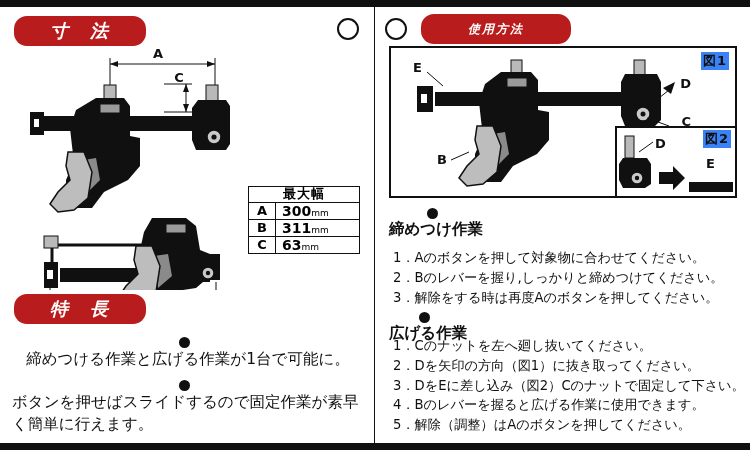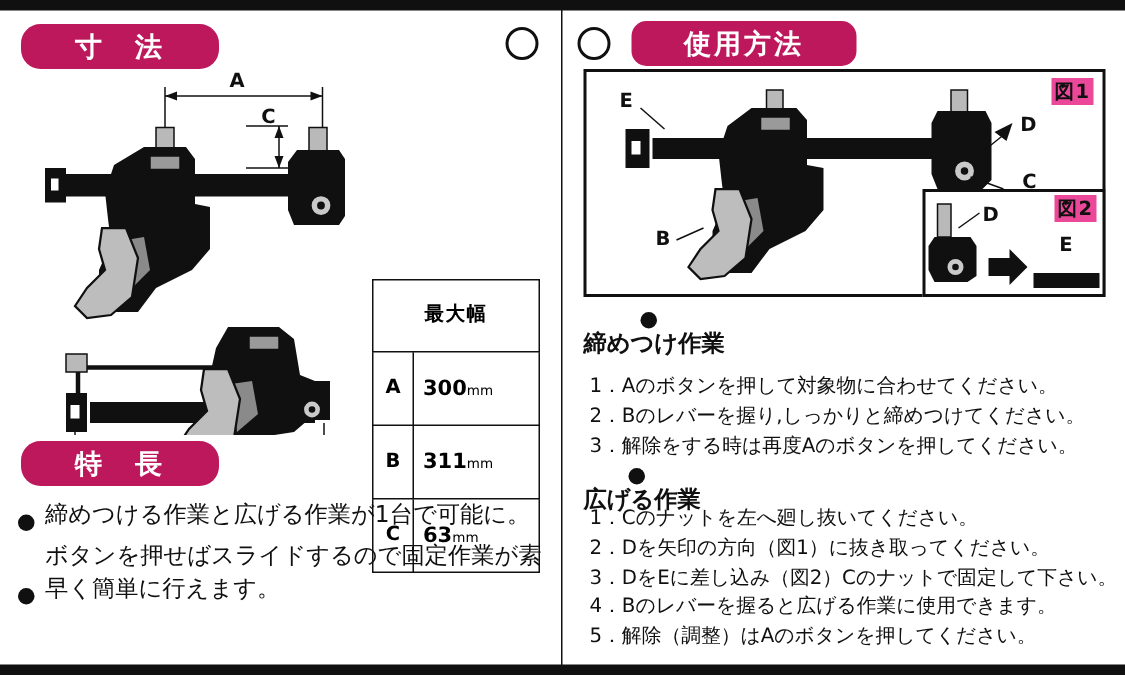--- a/index.html
+++ b/index.html
@@ -39,45 +39,45 @@
     left: 0;
     width: 750px;
     background: #101010;
   }
   #top-bar { top: 0; height: 7px; }
   #bottom-bar { bottom: 0; height: 7px; }
 
   
   .ribbon {
     position: absolute;
-    background: #be185d;
+    background: #b91c1c;
     color: #ffffff;
     border-radius: 13px;
     display: flex;
     align-items: center;
     justify-content: center;
     font-weight: bold;
     letter-spacing: 2px;
     box-sizing: border-box;
+    font-style: italic;
   }
   #dim-title {
     left: 14px; top: 16px;
     width: 132px; height: 30px;
     font-size: 18px;
   }
   #feat-title {
     left: 14px; top: 294px;
     width: 132px; height: 30px;
     font-size: 18px;
   }
   #use-title {
     left: 46px; top: 14px;
     width: 150px; height: 30px;
-    font-size: 18px;
-    border-radius: 10px;
+    font-size: 12px;
   }
   
   .hole {
     position: absolute;
     width: 22px; height: 22px;
     border: 2px solid #101010;
     border-radius: 50%;
     background: #ffffff;
     box-sizing: border-box;
   }
@@ -93,21 +93,21 @@
   
   #max-width-table {
     position: absolute;
     left: 248px; top: 186px;
     width: 112px;
     border-collapse: collapse;
     font-size: 12px;
   }
   #max-width-table td, #max-width-table th {
     border: 1px solid #101010;
-    padding: 16px 3px;
+    padding: 0 3px;
     text-align: center;
     font-weight: normal;
     line-height: 1.15;
   }
   #max-width-table .hdr {
     font-size: 13px;
     font-weight: bold;
     letter-spacing: 1px;
   }
   #max-width-table .lbl {
@@ -130,22 +130,23 @@
   #feature-list {
     position: absolute;
     left: 12px; top: 332px;
     width: 352px;
     font-size: 15.5px;
     line-height: 1.42;
     color: #101010;
   }
   #feature-list .bullet-row {
     display: flex;
-    align-items: flex-end;
+    align-items: center;
     margin-bottom: 5px;
+    flex-direction: column;
   }
   #feature-list .dot {
     flex: 0 0 auto;
     width: 11px; height: 11px;
     background: #101010;
     border-radius: 50%;
     margin: 5px 7px 0 0;
   }
   #feature-list .txt { flex: 1 1 auto; }
 
@@ -163,21 +164,21 @@
     width: 122px; height: 72px;
     border: 2px solid #101010;
     background: #ffffff;
     box-sizing: border-box;
   }
   .fig-label {
     position: absolute;
     font-size: 13px;
     font-weight: bold;
     color: #101010;
-    background: #ec4899;
+    background: #3b82f6;
     padding: 0 2px;
     letter-spacing: 1px;
   }
   .callout {
     position: absolute;
     font-size: 13px;
     font-weight: bold;
     color: #101010;
   }
 

